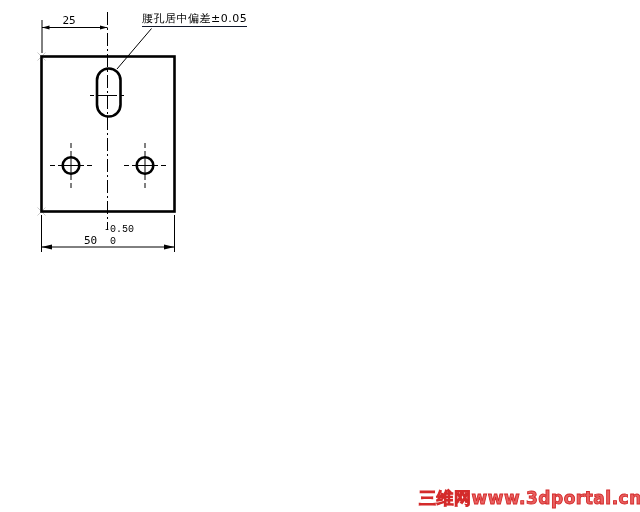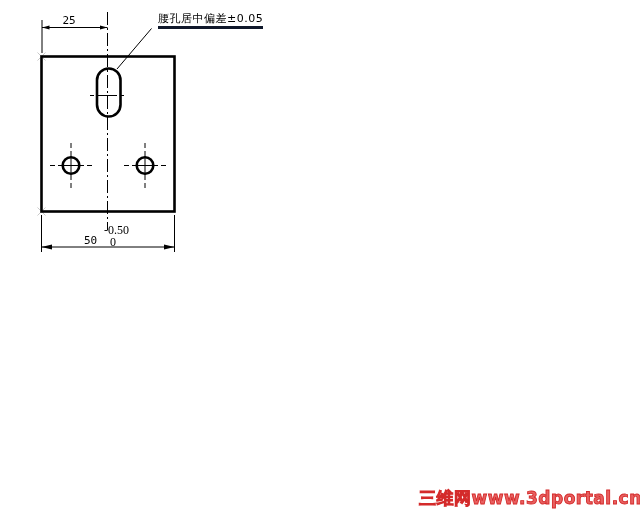--- a/index.html
+++ b/index.html
@@ -16,34 +16,34 @@
     position: absolute;
     color: #000;
     font-family: "DejaVu Sans Mono", "Liberation Mono", monospace;
     font-size: 11px;
     line-height: 11px;
     white-space: nowrap;
   }
   .tol-text {
     position: absolute;
     color: #000;
-    font-family: Liberation Serif, serif;
-    font-size: 12px;
+    font-family: Liberation Mono, monospace;
+    font-size: 10px;
     line-height: 8.5px;
     white-space: nowrap;
   }
   #annotation {
     position: absolute;
-    left: 158px;
+    left: 142px;
     top: 12px;
     color: #000;
     font-size: 11px;
     line-height: 13px;
     white-space: nowrap;
-    border-bottom: 3px solid #0f172a;
+    border-bottom: 1px solid #0f172a;
     padding-bottom: 1px;
     letter-spacing: 0.5px;
   }
   #dim-top-value { left: 55px; top: 15px; width: 28px; text-align: center; }
   #dim-bottom-value { left: 84px; top: 235px; width: 24px; }
   #dim-bottom-tol-upper { left: 104px; top: 226px; }
   #dim-bottom-tol-lower { left: 110px; top: 238px; }
   #watermark {
     position: absolute;
     left: 419px;

